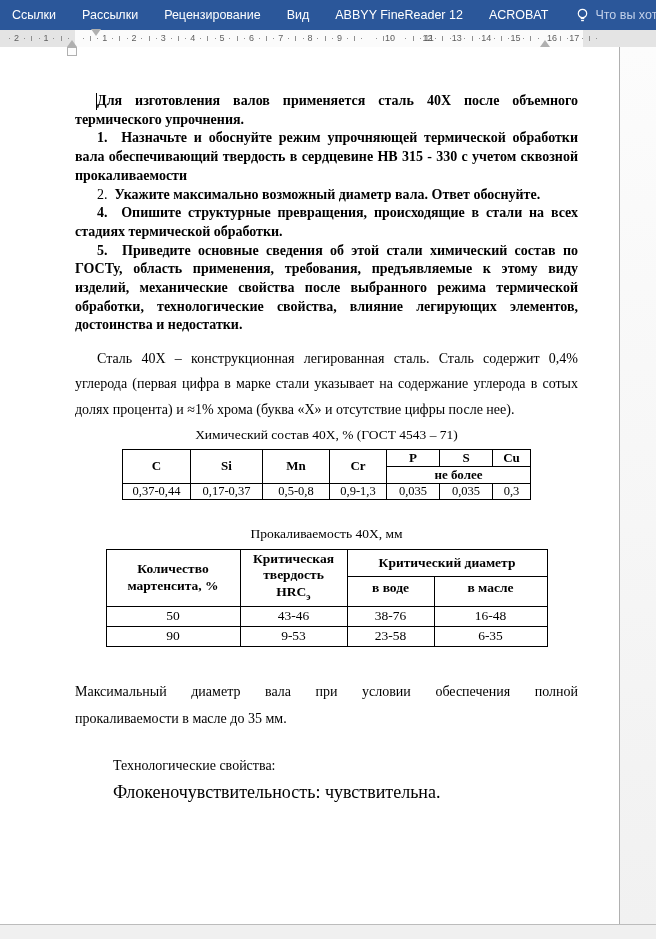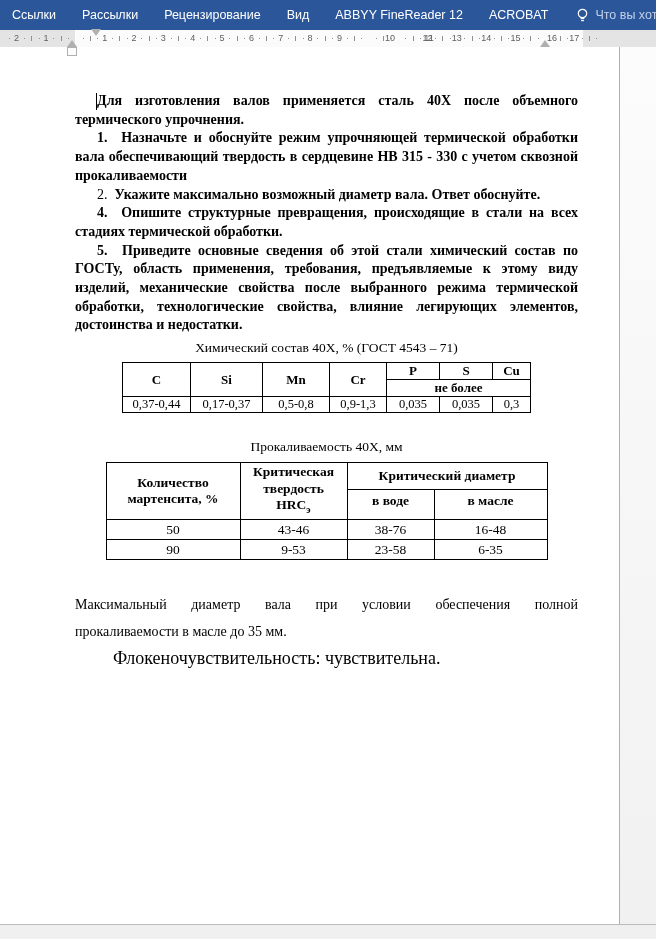--- a/index.html
+++ b/index.html
@@ -189,20 +189,21 @@
       </p>
       <p class="task">
         <span>4.</span>&nbsp;
         <span>Опишите структурные превращения, происходящие в стали на всех стадиях термической обработки.</span>
       </p>
       <p class="task">
         <span>5.</span>&nbsp;
         <span>Приведите основные сведения об этой стали химический состав по ГОСТу, область применения, требования, предъявляемые к этому виду изделий, механические свойства после выбранного режима термической обработки,  технологические свойства,  влияние легирующих элементов, достоинства и недостатки.</span>
       </p>
 
+      <p class="steel">Сталь 40Х – конструкционная легированная сталь. Сталь содержит 0,4% углерода (первая цифра в марке стали указывает на содержание углерода в сотых долях процента) и ≈1% хрома (буква «Х» и отсутствие цифры после нее).</p>
 
       <p class="caption cap1">Химический состав 40Х, %   (ГОСТ   4543 – 71)</p>
 
       <table class="chem">
         <tbody>
             <tr>
           <th class="c1" rowspan="2">C</th>
           <th class="c2" rowspan="2">Si</th>
           <th class="c3" rowspan="2">Mn</th>
           <th class="c4" rowspan="2">Cr</th>
@@ -254,20 +255,21 @@
           <td>6-35</td>
         </tr>
       </tbody>
         </table>
 
       <div class="maxdia">
         <div class="l1">Максимальный диаметр вала при условии обеспечения полной</div>
         <div>прокаливаемости в масле до 35 мм.</div>
       </div>
 
+      <p class="tech">Технологические свойства:</p>
       <p class="flake">Флокеночувствительность: чувствительна.</p>
 
     </div>
   </div>
   <div class="right-panel"></div>
 </div>
 
 <div class="statusbar"></div>
 
 </body></html>

